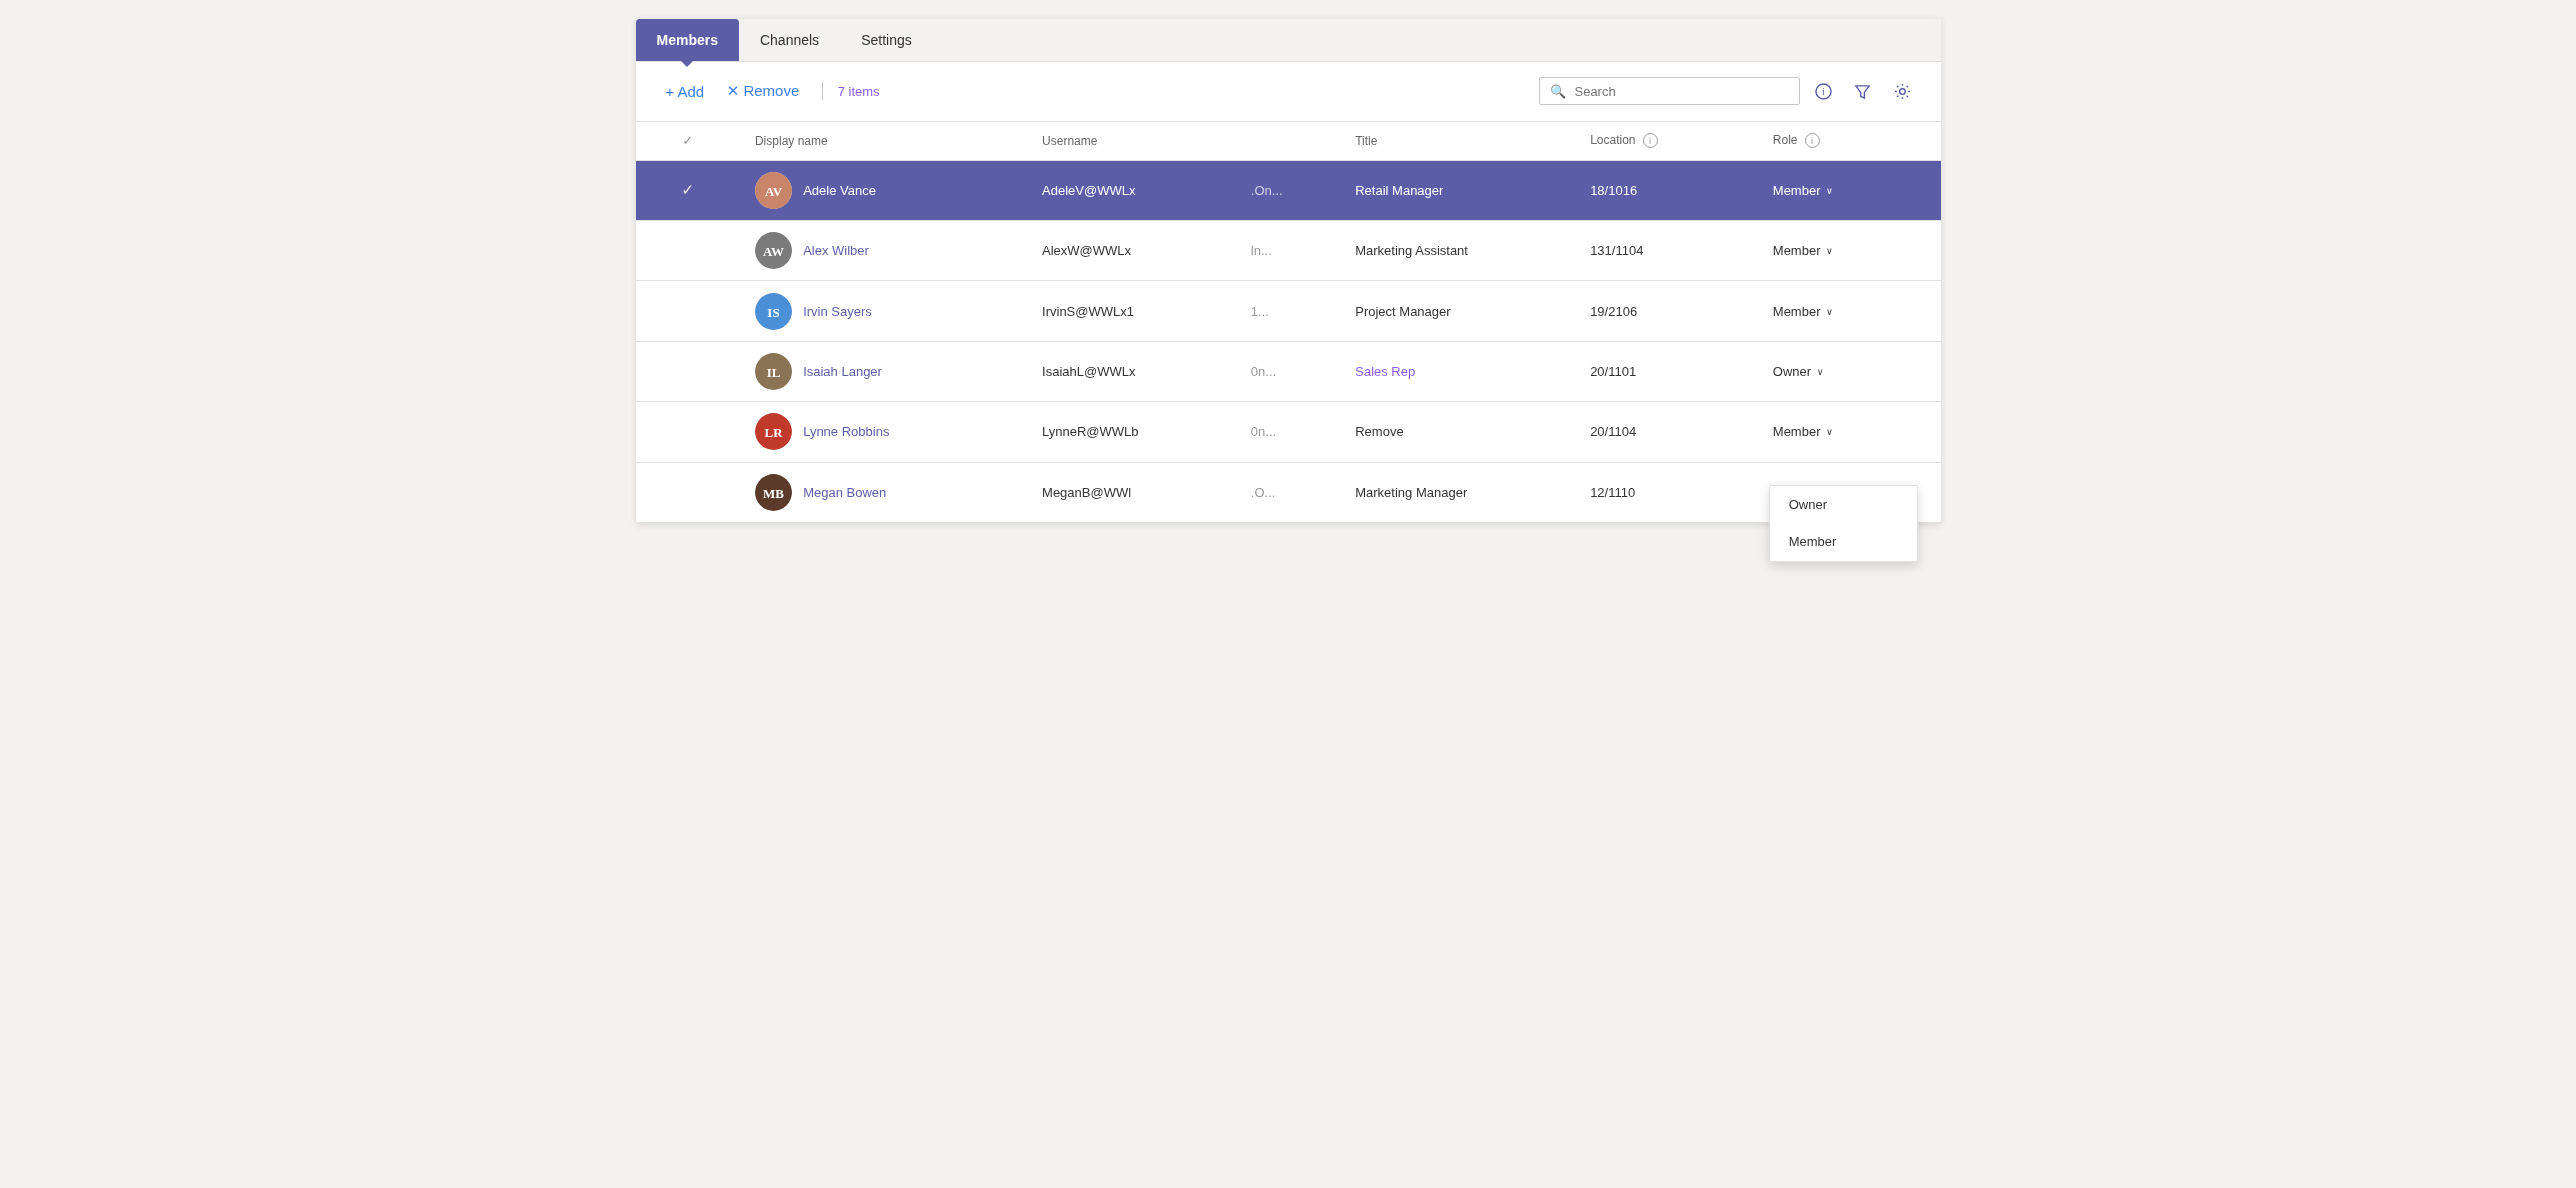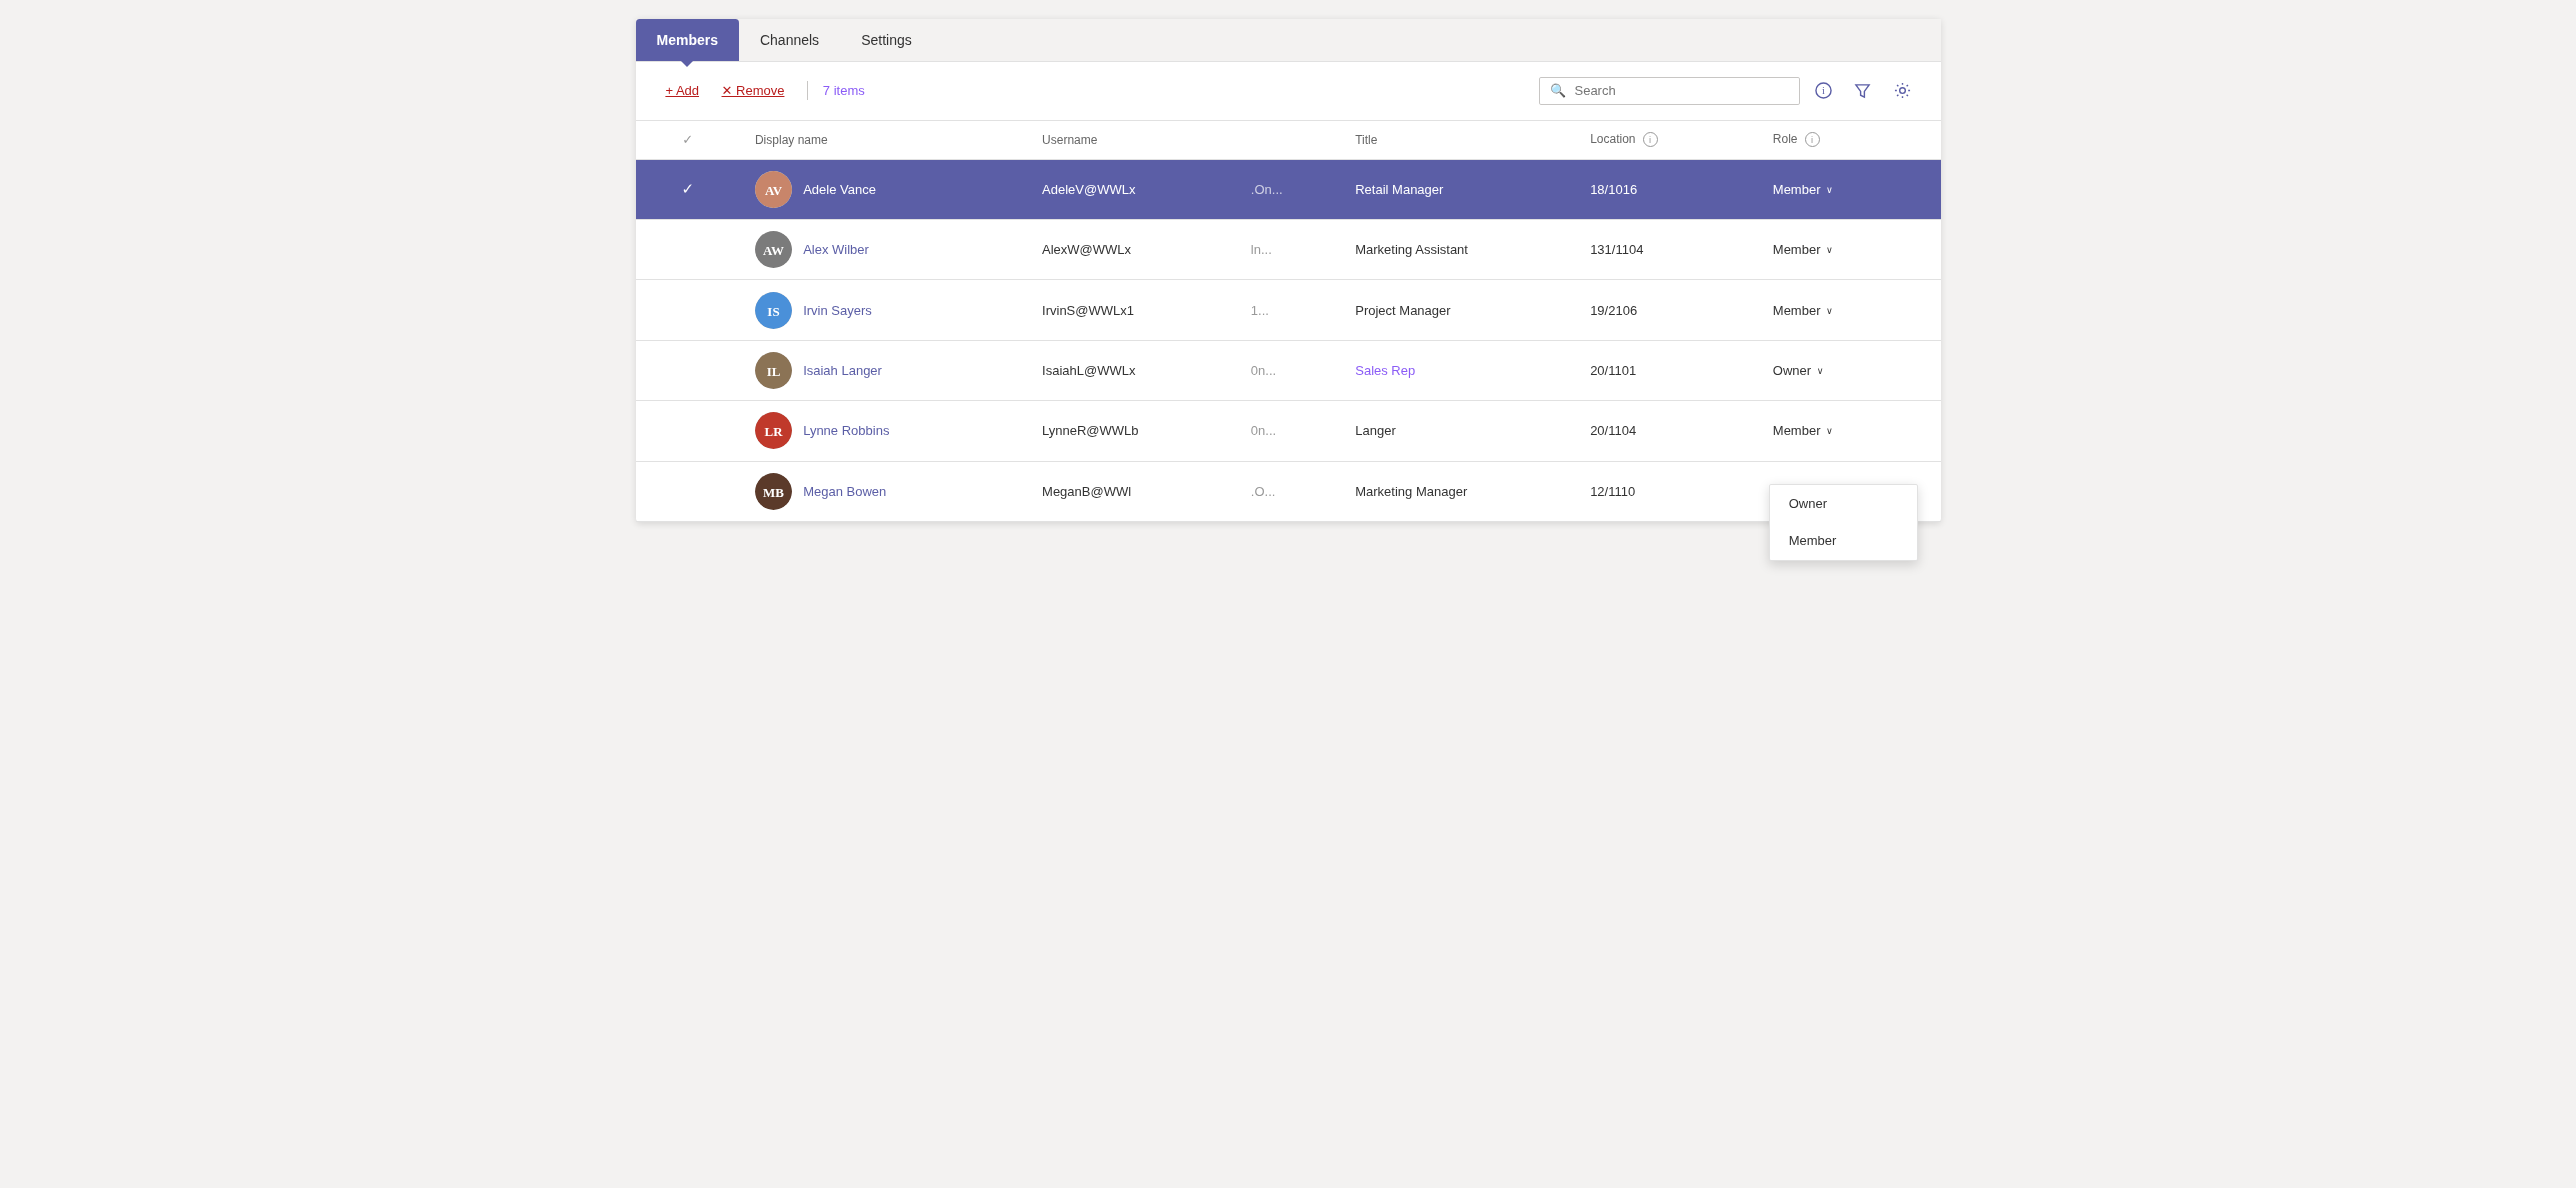--- a/index.html
+++ b/index.html
@@ -62,25 +62,24 @@
       gap: 7.5px;
       border-bottom: 0.9px solid #e1e1e1;
     }
     .toolbar-btn {
       display: flex;
       align-items: center;
       gap: 5.6px;
       background: none;
       border: none;
       cursor: pointer;
-      color: #b91c1c;
-      font-size: 13px;
+      color: #3b82f6;
+      font-size: 15px;
       padding: 5.6px 7.5px;
       border-radius: 1.9px;
-      text-decoration: underline;
     }
     .toolbar-divider {
       width: 0.9px;
       height: 18.6px;
       background: #c8c6c4;
       margin: 0 7.5px;
     }
     .toolbar-count {
       font-size: 13px;
       color: #8b5cf6;
@@ -424,21 +423,21 @@
       <div class="name-cell">
         <div class="avatar"><svg width="37" height="37" viewBox="0 0 40 40" xmlns="http://www.w3.org/2000/svg" style="font-size:14px">
     <circle cx="20" cy="20" r="20" fill="#c0392b"></circle>
     <text x="20" y="26" text-anchor="middle" fill="white" font-size="14" font-family="Segoe UI" font-weight="600">LR</text>
   </svg></div>
         <span class="name-text" style="color:#5b5ea6">Lynne Robbins</span>
       </div>
     </td>
     <td style="color:#333">LynneR@WWLb</td>
     <td style="color:#999">0n...</td>
-    <td style="color:#333">Langer</td>
+    <td style="color:#333">Remove</td>
     <td style="color:#333">20/1104</td>
     <td>
       <div class="role-cell">
         <span class="role-dropdown role-dropdown-dark" style="color:#333">
           Member
           <span style="font-size:9.3px;">∨</span>
         </span>
       </div>
     </td>
   </tr>

